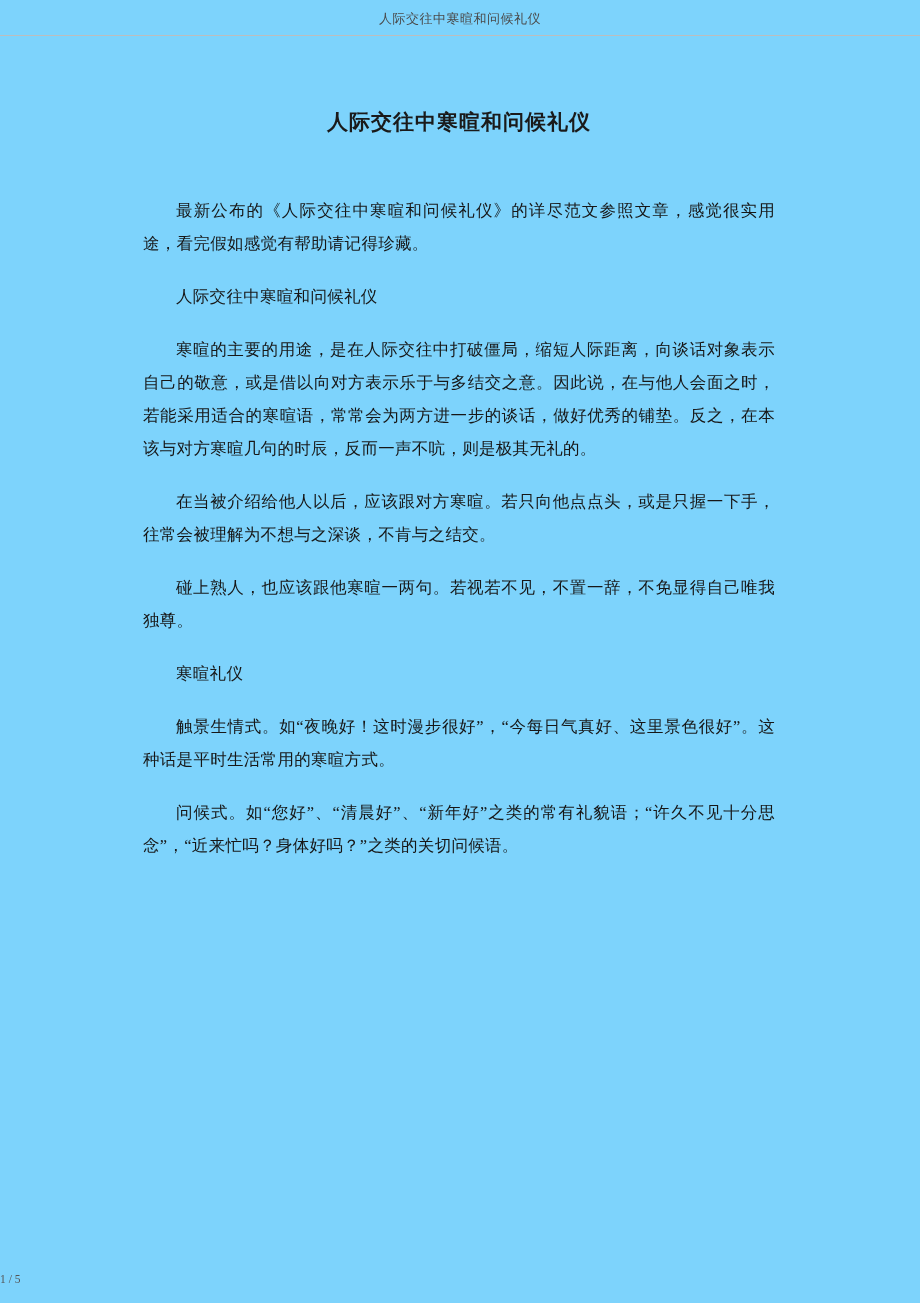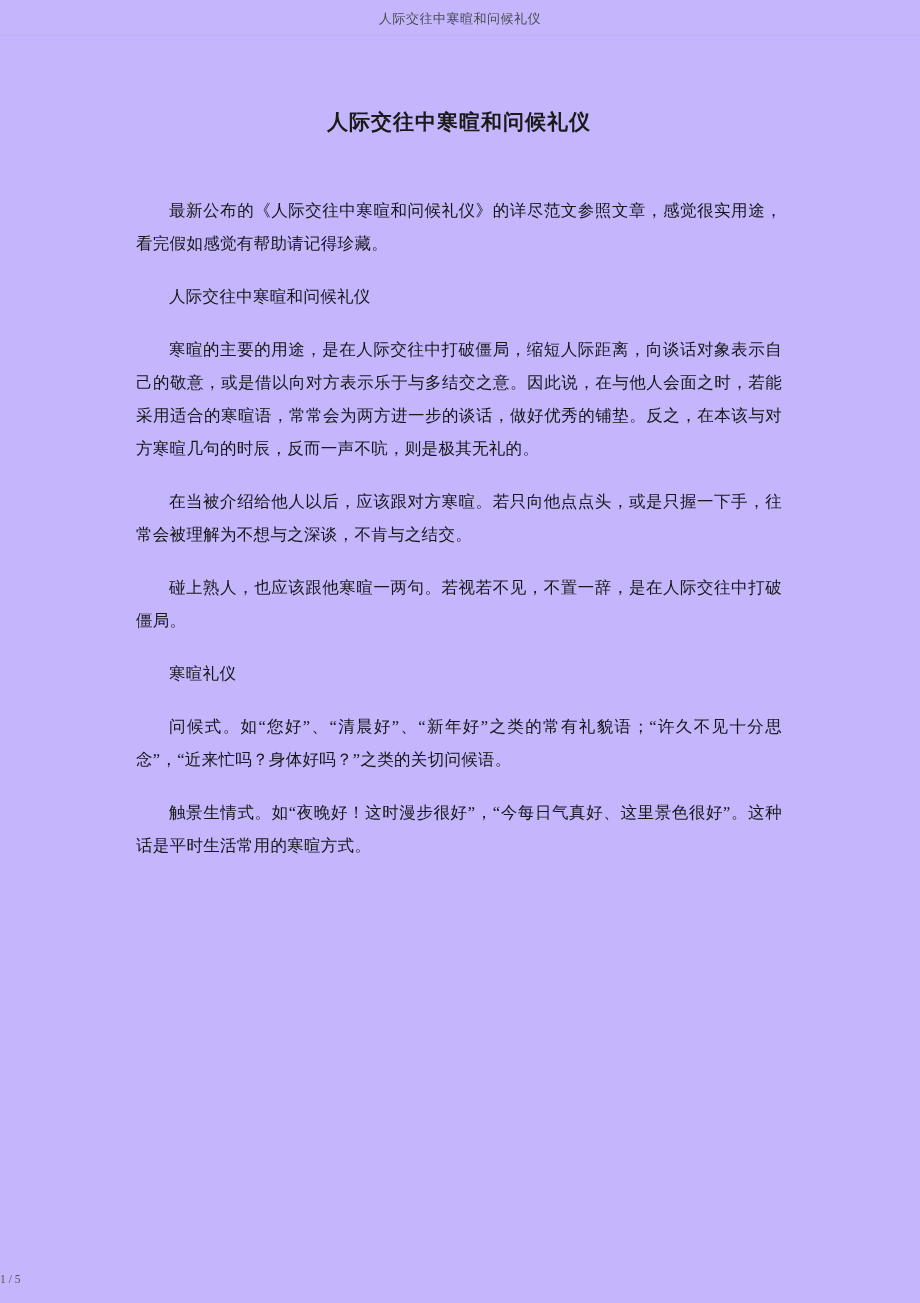--- a/index.html
+++ b/index.html
@@ -13,21 +13,21 @@
     font-family: "Liberation Serif", "DejaVu Serif", serif;
     color: #000000;
     position: relative;
     overflow: hidden;
   }
   .page {
     width: 920px;
     height: 1303px;
     box-sizing: border-box;
     position: relative;
-    background: #c4b5fd;
+    background: #7dd3fc;
   }
   .header {
     text-align: center;
     font-size: 13px;
     color: #4a4a4a;
     padding-top: 10px;
     letter-spacing: 0.5px;
     font-family: "Liberation Serif", "DejaVu Serif", serif;
   }
   .header-rule {
@@ -45,21 +45,21 @@
     font-weight: bold;
     margin-top: 72px;
     margin-bottom: 0;
     letter-spacing: 1px;
     color: #1a1a1a;
   }
   p.para {
     font-size: 16.5px;
     line-height: 33px;
     text-align: justify;
-    margin: 8px;
+    margin: 15px;
     text-indent: 2em;
     color: #171717;
     letter-spacing: 0.3px;
   }
   p.para.first {
     margin-top: 58px;
   }
   p.gap {
     margin-top: 20px;
   }
@@ -85,24 +85,24 @@
   <hr class="header-rule">
 
   <div class="content">
 
     <h1 class="doc-title">人际交往中寒暄和问候礼仪</h1>
 
     <p class="para first">最新公布的《人际交往中寒暄和问候礼仪》的详尽范文参照文章，感觉很实用途，看完假如感觉有帮助请记得珍藏。</p>
     <p class="para gap">人际交往中寒暄和问候礼仪</p>
     <p class="para gap">寒暄的主要的用途，是在人际交往中打破僵局，缩短人际距离，向谈话对象表示自己的敬意，或是借以向对方表示乐于与多结交之意。因此说，在与他人会面之时，若能采用适合的寒暄语，常常会为两方进一步的谈话，做好优秀的铺垫。反之，在本该与对方寒暄几句的时辰，反而一声不吭，则是极其无礼的。</p>
     <p class="para gap">在当被介绍给他人以后，应该跟对方寒暄。若只向他点点头，或是只握一下手，往常会被理解为不想与之深谈，不肯与之结交。</p>
-    <p class="para gap">碰上熟人，也应该跟他寒暄一两句。若视若不见，不置一辞，是在人际交往中打破僵局。</p>
+    <p class="para gap">碰上熟人，也应该跟他寒暄一两句。若视若不见，不置一辞，不免显得自己唯我独尊。</p>
     <p class="para gap">寒暄礼仪</p>
+    <p class="para gap">触景生情式。如“夜晚好！这时漫步很好”，“今每日气真好、这里景色很好”。这种话是平时生活常用的寒暄方式。</p>
     <p class="para gap">问候式。如“您好”、“清晨好”、“新年好”之类的常有礼貌语；“许久不见十分思念”，“近来忙吗？身体好吗？”之类的关切问候语。</p>
-    <p class="para gap">触景生情式。如“夜晚好！这时漫步很好”，“今每日气真好、这里景色很好”。这种话是平时生活常用的寒暄方式。</p>
 
   </div>
 
   <div class="footer">
     <span>1 / 5</span>
   </div>
 
 </div>
 
 </body></html>

